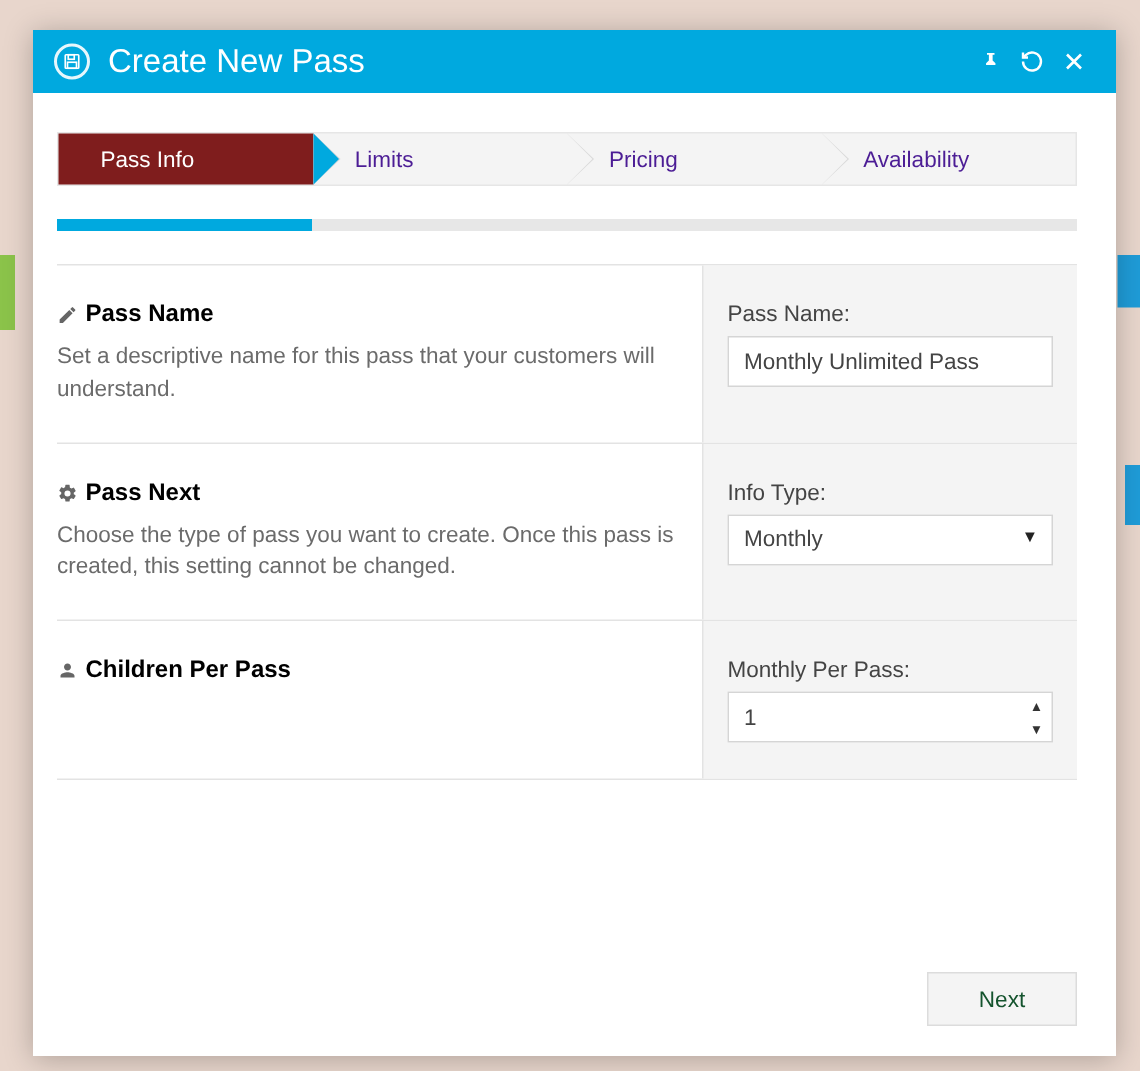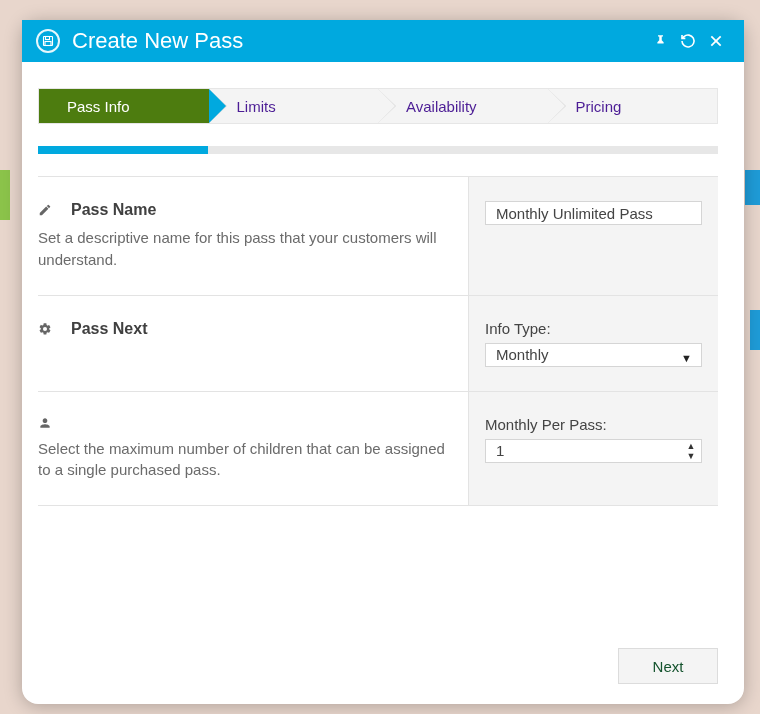--- a/index.html
+++ b/index.html
@@ -3,72 +3,72 @@
 <meta charset="utf-8">
 <style>
   * { box-sizing: border-box; margin: 0; padding: 0; }
   html, body { width: 760px; height: 714px; font-family: Arial, Helvetica, sans-serif; background: #e8d6cc; overflow: hidden; }
   .bg-stripe-green { position:absolute; top:170px; left:0; width:10px; height:50px; background:#8bc34a; }
   .bg-stripe-blue { position:absolute; top:310px; left:750px; width:10px; height:40px; background:#1f9cd8; }
   .bg-stripe-blue2 { position:absolute; top:170px; left:745px; width:15px; height:35px; background:#1f9cd8; }
   .modal {
     position: absolute; top: 20px; left: 22px; right: 16px; bottom: 10px;
     background: #fff; box-shadow: 0 2px 18px rgba(0,0,0,.25);
-    display: flex; flex-direction: column; border-radius: 16px;
+    display: flex; flex-direction: column;
   }
   .modal-header {
     background: #00a9df; color: #fff; height: 42px;
     display: flex; align-items: center; padding: 0 14px;
     font-size: 22px; font-weight: 300;
   }
   .modal-header .title-icon {
     width: 24px; height: 24px; border: 2px solid rgba(255,255,255,.9);
     border-radius: 50%; margin-right: 12px; display:flex; align-items:center; justify-content:center;
   }
   .modal-header .title-icon svg { width:12px; height:12px; }
   .modal-header .spacer { flex: 1; }
   .hdr-btn { width: 28px; height: 28px; display:flex; align-items:center; justify-content:center; color:#fff; cursor:pointer; }
   .modal-body { flex:1; padding: 26px 26px 20px 16px; display:flex; flex-direction:column; overflow:hidden; }
 
   .steps { display:flex; height:36px; background:#f4f4f4; border:1px solid #e6e6e6; }
   .step {
     flex:1; position:relative; display:flex; align-items:center;
     padding-left: 28px; font-size:15px; color:#4c1d95;
   }
-  .step.active { background:#4d7c0f; color:#fff; }
+  .step.active { background:#7f1d1d; color:#fff; }
   .step:not(:last-child)::after {
     content:""; position:absolute; right:-17px; top:0; width:0; height:0;
     border-top:17px solid transparent; border-bottom:17px solid transparent;
     border-left:17px solid #f4f4f4; z-index:2;
   }
   .step.active:not(:last-child)::after { border-left-color:#00a9df; }
   .step:not(:last-child)::before {
     content:""; position:absolute; right:-18px; top:0; width:0; height:0;
     border-top:17px solid transparent; border-bottom:17px solid transparent;
     border-left:18px solid #d9d9d9; z-index:1;
   }
 
   .progress { height:8px; background:#e7e7e7; margin-top:22px; position:relative; }
   .progress-fill { position:absolute; left:0; top:0; bottom:0; width:25%; background:#00a9df; }
 
   .form-section {
     display:flex; border-bottom:1px solid #e3e3e3; padding:24px 0;
   }
   .form-section .desc { flex: 0 0 430px; padding-right:18px; }
   .form-section .desc h3 {
-    font-size:16px; font-weight:600; color:#404040; margin-bottom:8px;
-    display:flex; align-items:center; gap:19px;
+    font-size:16px; font-weight:600; color:#000000; margin-bottom:8px;
+    display:flex; align-items:center; gap:5px;
   }
   .form-section .desc p { font-size:15px; color:#6b6b6b; line-height:1.45; }
   .form-section .field { flex:1; background:#f4f4f4; padding:10px 16px; margin: -24px 0; padding-top:24px; padding-bottom:24px; border-left:1px solid #e3e3e3;}
   .form-area { margin-top:8px; }
   .sections { border-top:1px solid #e3e3e3; margin-top:22px; }
   .field label { font-size:15px; color:#444; display:block; margin-bottom:6px; }
   .field input[type=text], .field select {
-    width:100%; height:24px; border:1px solid #d5d5d5; background:#fff;
+    width:100%; height:34px; border:1px solid #d5d5d5; background:#fff;
     padding:0 10px; font-size:15px; color:#444;
   }
   .number-wrap { position:relative; }
   .number-wrap input { padding-right:24px; }
   .spinner { position:absolute; right:2px; top:2px; bottom:2px; width:18px; display:flex; flex-direction:column; }
   .spinner div { flex:1; display:flex; align-items:center; justify-content:center; font-size:9px; cursor:pointer; color:#333;}
   .select-wrap { position:relative; }
   .select-wrap::after { content:"▼"; position:absolute; right:10px; top:9px; font-size:11px; color:#222; pointer-events:none; }
   .select-wrap select { appearance:none; -webkit-appearance:none; }
 
@@ -120,75 +120,77 @@
   <div class="modal-body">
 
     <div class="steps">
       <div class="step active">
         <span>Pass Info</span>
       </div>
       <div class="step">
         <span>Limits</span>
       </div>
       <div class="step">
+        <span>Pricing</span>
+      </div>
+      <div class="step">
         <span>Availability</span>
-      </div>
-      <div class="step">
-        <span>Pricing</span>
       </div>
     </div>
 
     <div class="progress">
       <div class="progress-fill"></div>
     </div>
 
     <div class="sections form-area">
 
       <div class="form-section">
         <div class="desc">
           <h3>
             <svg class="icon-sm" viewBox="0 0 24 24">
                 <path d="M3 17.25V21h3.75L17.81 9.94l-3.75-3.75L3 17.25zM20.71 7.04a1 1 0 0 0 0-1.41l-2.34-2.34a1 1 0 0 0-1.41 0L15.13 5.13l3.75 3.75 1.83-1.84z"></path>
               </svg>
             <span>Pass Name</span>
           </h3>
           <p>Set a descriptive name for this pass that your customers will understand.</p>
         </div>
         <div class="field">
+          <label>Pass Name:</label>
           <input type="text" value="Monthly Unlimited Pass" style="">
         </div>
       </div>
 
       <div class="form-section">
         <div class="desc">
           <h3>
             <svg class="icon-sm" viewBox="0 0 24 24">
                 <path d="M19.14 12.94a7.14 7.14 0 0 0 .05-.94 7.14 7.14 0 0 0-.05-.94l2.03-1.58a.5.5 0 0 0 .12-.63l-1.92-3.32a.5.5 0 0 0-.6-.22l-2.39.96a7.03 7.03 0 0 0-1.62-.94l-.36-2.54A.5.5 0 0 0 13.9 2h-3.8a.5.5 0 0 0-.5.42l-.36 2.54c-.58.24-1.12.55-1.62.94l-2.39-.96a.5.5 0 0 0-.6.22L2.71 8.48a.5.5 0 0 0 .12.63l2.03 1.58a7.14 7.14 0 0 0-.05.94c0 .32.02.63.05.94l-2.03 1.58a.5.5 0 0 0-.12.63l1.92 3.32c.13.22.39.31.6.22l2.39-.96c.5.39 1.04.7 1.62.94l.36 2.54c.04.24.25.42.5.42h3.8c.25 0 .46-.18.5-.42l.36-2.54c.58-.24 1.12-.55 1.62-.94l2.39.96c.21.09.47 0 .6-.22l1.92-3.32a.5.5 0 0 0-.12-.63l-2.03-1.58zM12 15.5A3.5 3.5 0 1 1 12 8.5a3.5 3.5 0 0 1 0 7z"></path>
               </svg>
             <span>Pass Next</span>
           </h3>
+          <p>Choose the type of pass you want to create. Once this pass is created, this setting cannot be changed.</p>
         </div>
         <div class="field">
           <label>Info Type:</label>
           <div class="select-wrap">
             <select>
               <option>Monthly</option>
             </select>
           </div>
         </div>
       </div>
 
       <div class="form-section">
         <div class="desc">
           <h3>
             <svg class="icon-sm" viewBox="0 0 24 24">
                 <path d="M12 12c2.21 0 4-1.79 4-4s-1.79-4-4-4-4 1.79-4 4 1.79 4 4 4zm0 2c-2.67 0-8 1.34-8 4v2h16v-2c0-2.66-5.33-4-8-4z"></path>
               </svg>
+            <span>Children Per Pass</span>
           </h3>
-          <p>Select the maximum number of children that can be assigned to a single purchased pass.</p>
         </div>
         <div class="field">
           <label>Monthly Per Pass:</label>
           <div class="number-wrap">
             <input type="text" value="1" style="">
             <div class="spinner">
               <div>▲</div>
               <div>▼</div>
             </div>
           </div>

